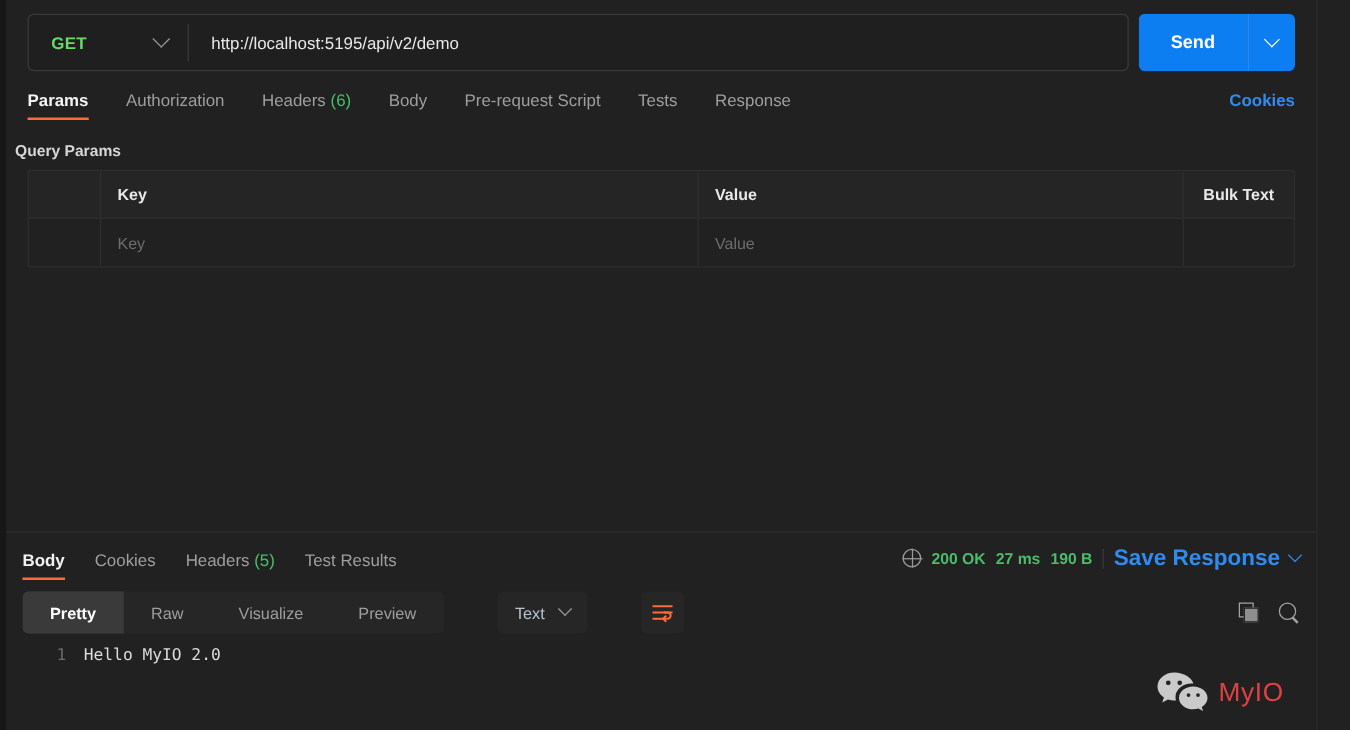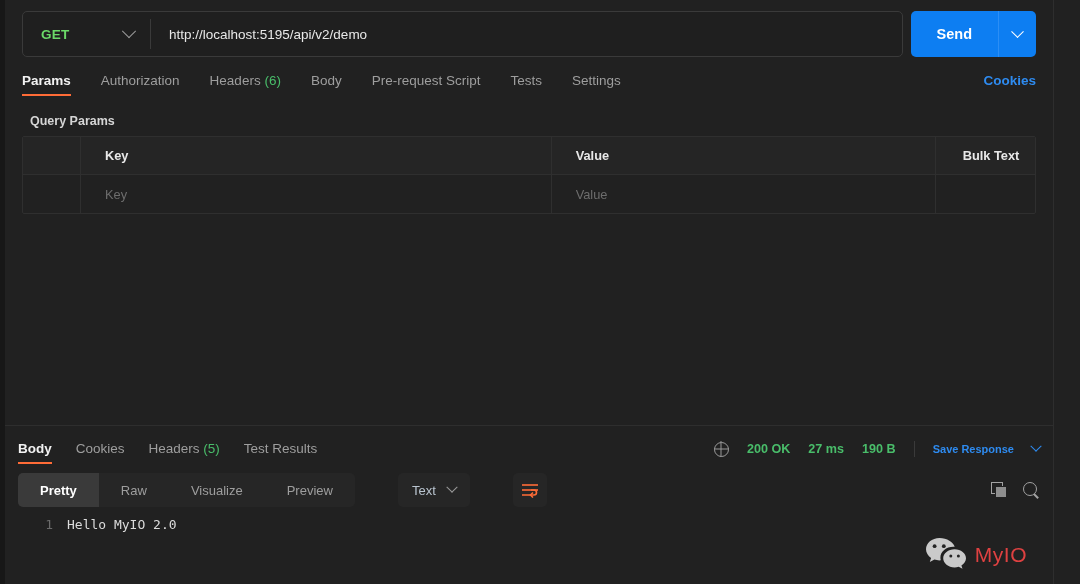--- a/index.html
+++ b/index.html
@@ -149,34 +149,34 @@
     margin-left: auto;
     margin-right: 0;
     color: #2e8bf0;
     font-size: 13.5px;
     font-weight: bold;
     padding-bottom: 8px;
     cursor: pointer;
   }
 
   .section-title {
-    margin: 18px 17px 8px 25px;
+    margin: 18px 17px 8px 7px;
     color: #d6d6d6;
     font-size: 12.5px;
     font-weight: bold;
   }
 
   
   .ptable {
     margin: 0 17px;
     border: 1px solid #2f2f2f;
     border-radius: 2px;
     overflow: hidden;
   }
-  .prow { display: flex; height: 38px; gap: 11px; }
+  .prow { display: flex; height: 38px; }
   .prow.head { background: #252525; border-bottom: 1px solid #2f2f2f; }
   .pcell {
     display: flex; align-items: center;
     border-right: 1px solid #2f2f2f;
     padding: 0 13px;
     font-size: 12.8px;
   }
   .pcell.chk { width: 58px; flex: 0 0 58px; }
   .pcell.key { flex: 1 1 auto; width: 478px; }
   .pcell.val { flex: 1 1 auto; width: 388px; }
@@ -212,40 +212,40 @@
     display: flex;
     align-items: flex-end;
     margin: 10px 13px 0 13px;
     height: 28px;
   }
   .resp-tabs .tab { margin-right: 24px; }
   .meta {
     margin-left: auto;
     display: flex;
     align-items: center;
-    gap: 18px;
+    gap: 8px;
     padding-bottom: 7px;
   }
   .globe {
     width: 15px; height: 15px;
     border: 1.4px solid #9a9a9a;
     border-radius: 50%;
     position: relative;
   }
   .globe::before {
     content:""; position:absolute; left: 50%; top: -1.4px; bottom: -1.4px;
     width: 0; border-left: 1.4px solid #9a9a9a; transform: translateX(-50%);
   }
   .globe::after {
     content:""; position:absolute; top: 50%; left: -1.4px; right: -1.4px;
     height: 0; border-top: 1.4px solid #9a9a9a; transform: translateY(-50%);
   }
   .meta .ok { color: #49bd6a; font-size: 12.6px; font-weight: bold; }
   .meta .msep { width:1px; height:16px; background:#3a3a3a; }
-  .save-resp { color: #2e8bf0; font-size: 11px; font-weight: bold; cursor: pointer; }
+  .save-resp { color: #2e8bf0; font-size: 18px; font-weight: bold; cursor: pointer; }
   .save-caret {
     width: 8px; height: 8px;
     border-right: 1.6px solid #2e8bf0;
     border-bottom: 1.6px solid #2e8bf0;
     transform: rotate(45deg) translate(-2px,-2px);
     cursor: pointer;
   }
 
   
   .viewbar {
@@ -397,21 +397,21 @@
         <div class="tab">
           <span>Body</span>
         </div>
         <div class="tab">
           <span>Pre-request Script</span>
         </div>
         <div class="tab">
           <span>Tests</span>
         </div>
         <div class="tab">
-          <span>Settings</span>
+          <span>Response</span>
         </div>
         <div class="cookies-link">Cookies</div>
       </div>
 
       <div class="section-title">Query Params</div>
 
       <div class="ptable">
         <div class="prow head">
           <div class="pcell chk"></div>
           <div class="pcell key">Key</div>

